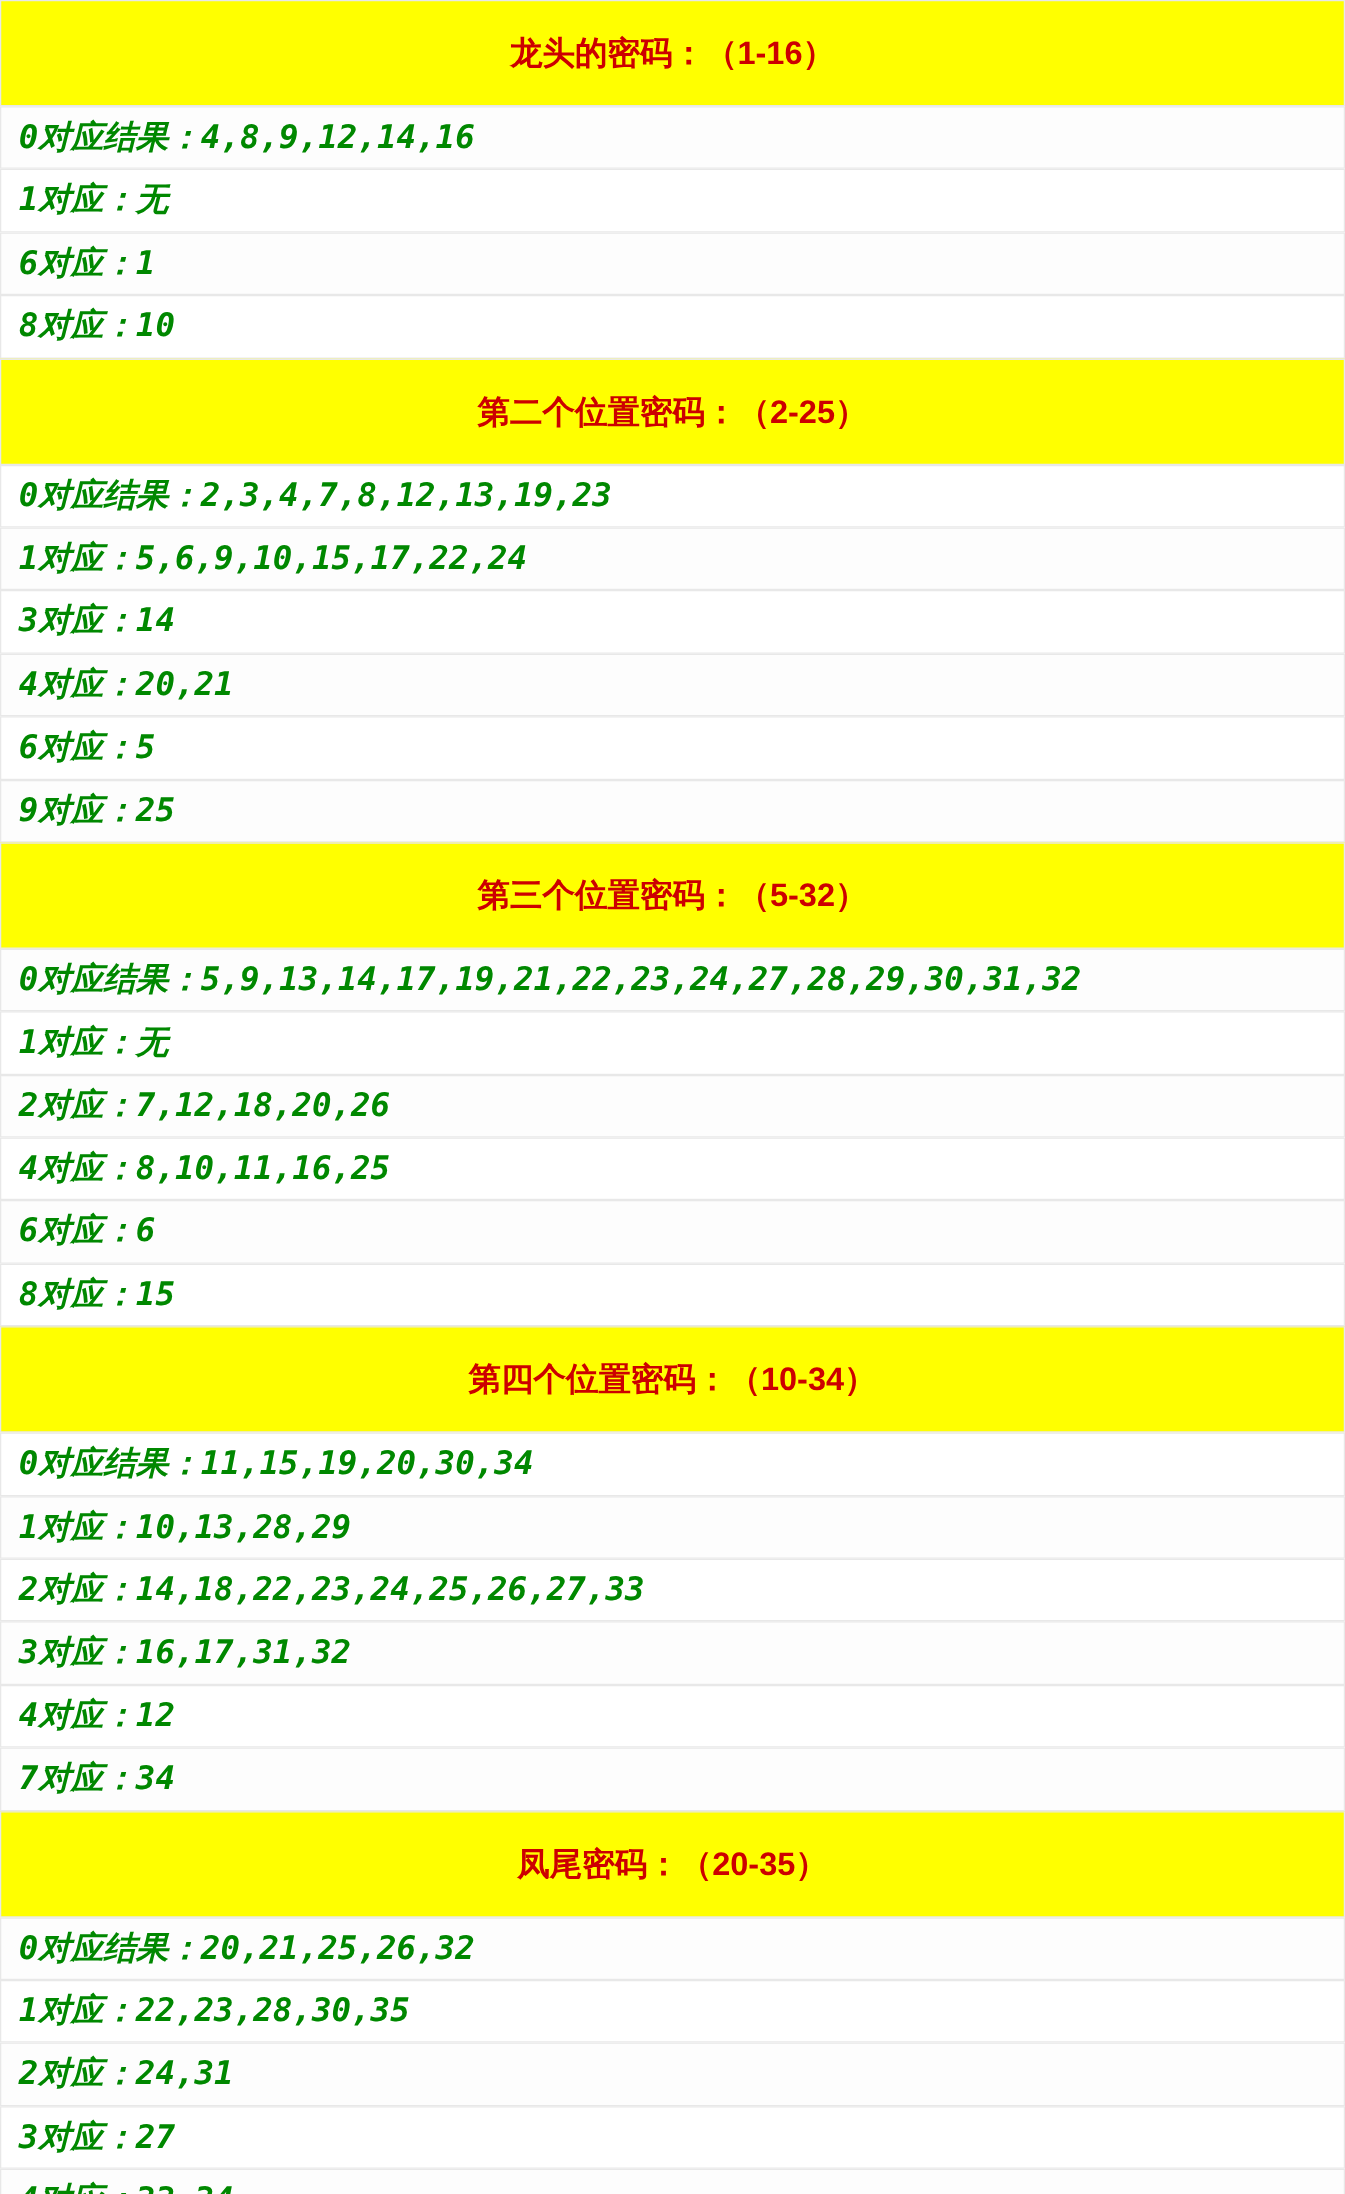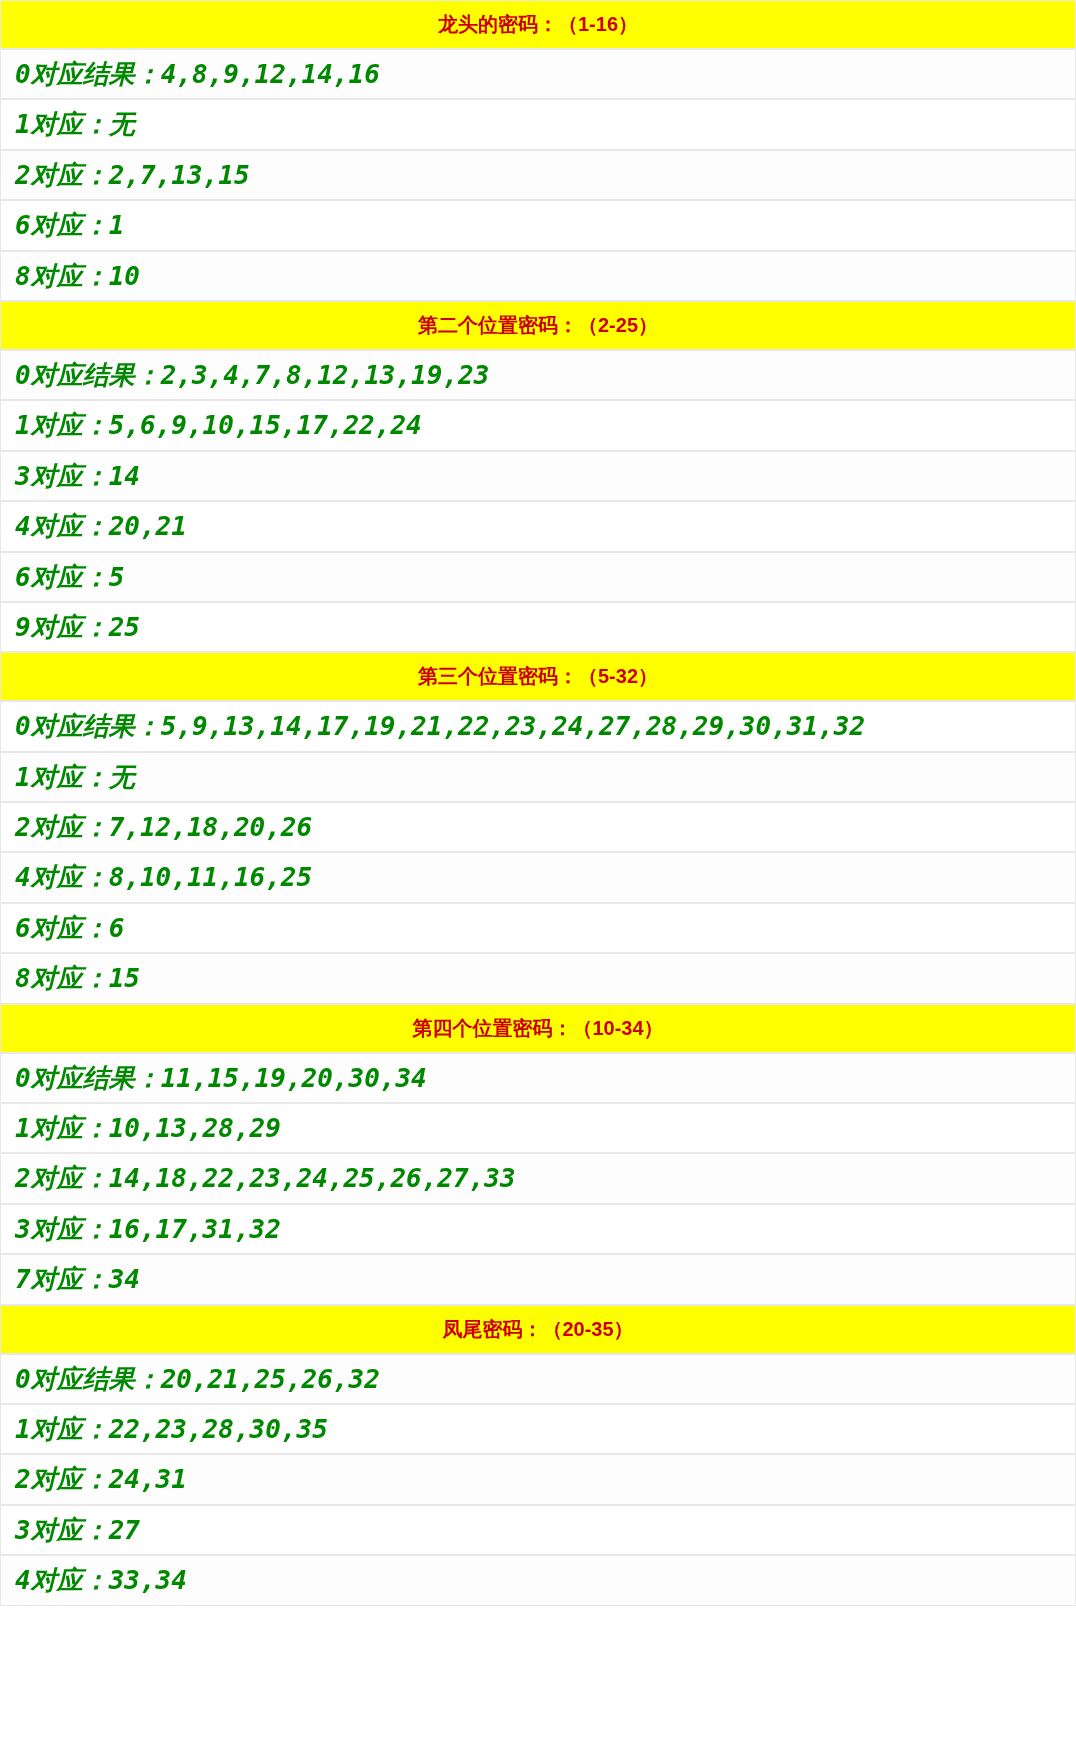--- a/index.html
+++ b/index.html
@@ -13,22 +13,22 @@
       width: 1076px;
     }
     .container {
       width: 100%;
     }
     .section-header {
       background: #ffff00;
       color: #cc0000;
       font-weight: bold;
       text-align: center;
-      padding: 10px 0;
-      font-size: 20px;
+      padding: 24px 0;
+      font-size: 26px;
       border: 1px solid #e8e8e8;
     }
     .data-row {
       color: #008800;
       font-weight: bold;
       padding: 6px 10px 6px 14px;
       font-size: 26px;
       border: 1px solid #e8e8e8;
       background: #ffffff;
       line-height: 1.4;
@@ -40,21 +40,20 @@
     }
   </style>
 </head>
 <body>
 
 <div class="container">
 
   <div class="section-header">龙头的密码：（1-16）</div>
   <div class="data-row">0对应结果：4,8,9,12,14,16</div>
   <div class="data-row">1对应：无</div>
-  <div class="data-row">2对应：2,7,13,15</div>
   <div class="data-row">6对应：1</div>
   <div class="data-row">8对应：10</div>
 
   <div class="section-header">第二个位置密码：（2-25）</div>
   <div class="data-row">0对应结果：2,3,4,7,8,12,13,19,23</div>
   <div class="data-row">1对应：5,6,9,10,15,17,22,24</div>
   <div class="data-row">3对应：14</div>
   <div class="data-row">4对应：20,21</div>
   <div class="data-row">6对应：5</div>
   <div class="data-row">9对应：25</div>
@@ -65,20 +64,21 @@
   <div class="data-row">2对应：7,12,18,20,26</div>
   <div class="data-row">4对应：8,10,11,16,25</div>
   <div class="data-row">6对应：6</div>
   <div class="data-row">8对应：15</div>
 
   <div class="section-header">第四个位置密码：（10-34）</div>
   <div class="data-row">0对应结果：11,15,19,20,30,34</div>
   <div class="data-row">1对应：10,13,28,29</div>
   <div class="data-row">2对应：14,18,22,23,24,25,26,27,33</div>
   <div class="data-row">3对应：16,17,31,32</div>
+  <div class="data-row">4对应：12</div>
   <div class="data-row">7对应：34</div>
 
   <div class="section-header">凤尾密码：（20-35）</div>
   <div class="data-row">0对应结果：20,21,25,26,32</div>
   <div class="data-row">1对应：22,23,28,30,35</div>
   <div class="data-row">2对应：24,31</div>
   <div class="data-row">3对应：27</div>
   <div class="data-row">4对应：33,34</div>
 
 </div>

